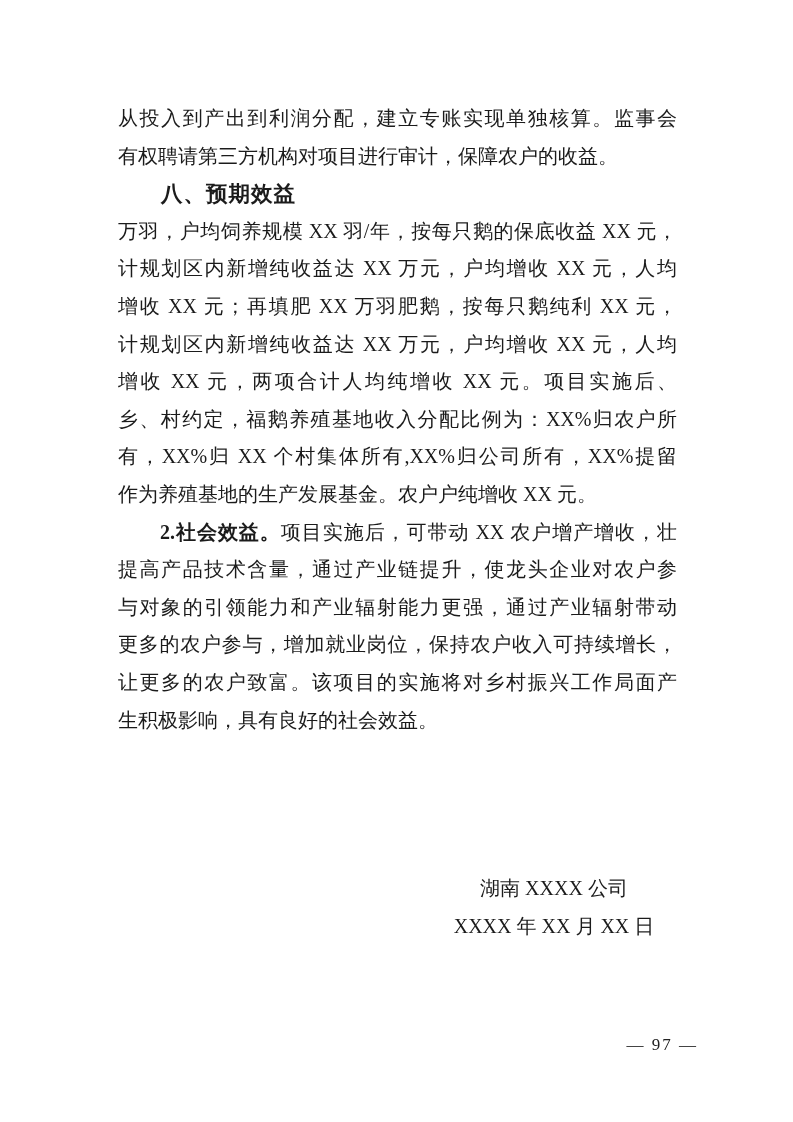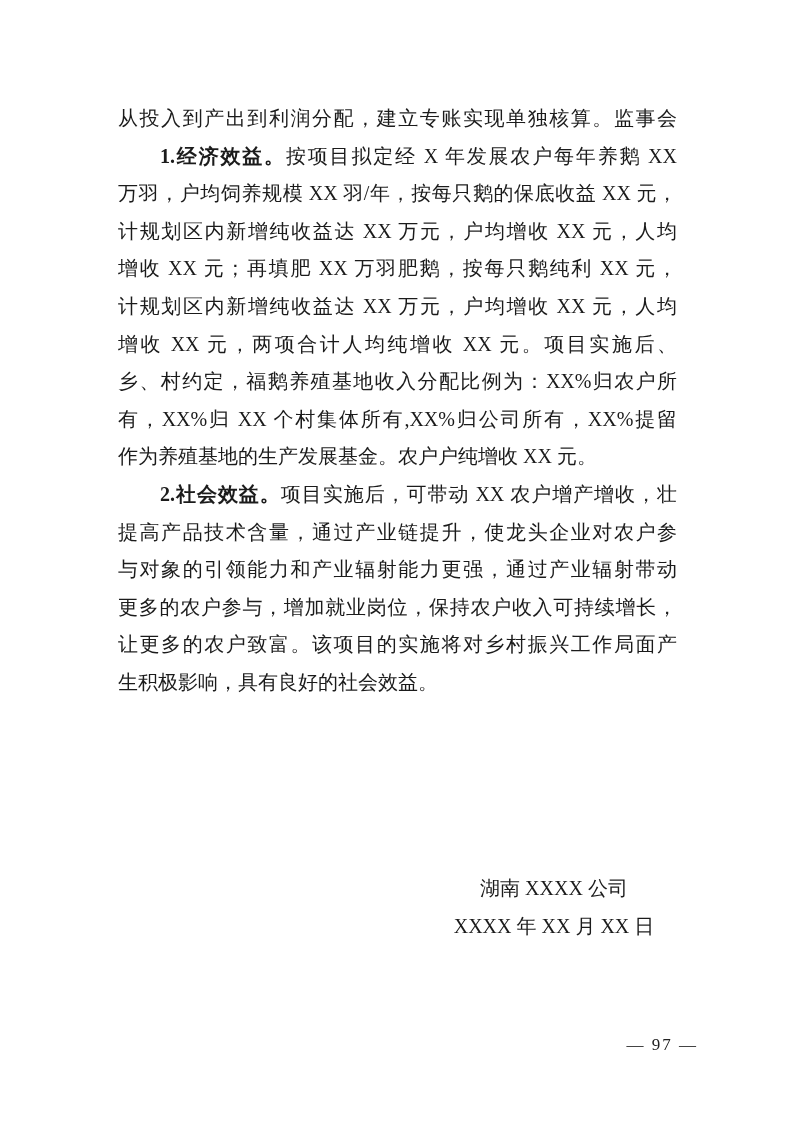--- a/index.html
+++ b/index.html
@@ -71,23 +71,24 @@
   }
 </style>
 </head>
 <body>
 
 <div class="page">
 
   <div class="text-block">
 
     <div class="line j">从投入到产出到利润分配，建立专账实现单独核算。监事会</div>
+    <div class="line">有权聘请第三方机构对项目进行审计，保障农户的收益。</div>
 
+    <div class="line heading">八、预期效益</div>
 
-    <div class="line j indent"><span class="plabel">1.经济效益。</span><span>按项目拟定经 X 年发展农户每年养鹅 XX</span></div>
     <div class="line j">万羽，户均饲养规模 XX 羽/年，按每只鹅的保底收益 XX 元，</div>
     <div class="line j">计规划区内新增纯收益达 XX 万元，户均增收 XX 元，人均</div>
     <div class="line j">增收 XX 元；再填肥 XX 万羽肥鹅，按每只鹅纯利 XX 元，</div>
     <div class="line j">计规划区内新增纯收益达 XX 万元，户均增收 XX 元，人均</div>
     <div class="line j">增收 XX 元，两项合计人均纯增收 XX 元。项目实施后、</div>
     <div class="line j">乡、村约定，福鹅养殖基地收入分配比例为：XX%归农户所</div>
     <div class="line j">有，XX%归 XX 个村集体所有,XX%归公司所有，XX%提留</div>
     <div class="line">作为养殖基地的生产发展基金。农户户纯增收 XX 元。</div>
 
     <div class="line j indent"><span class="plabel">2.社会效益。</span><span>项目实施后，可带动 XX 农户增产增收，壮</span></div>

